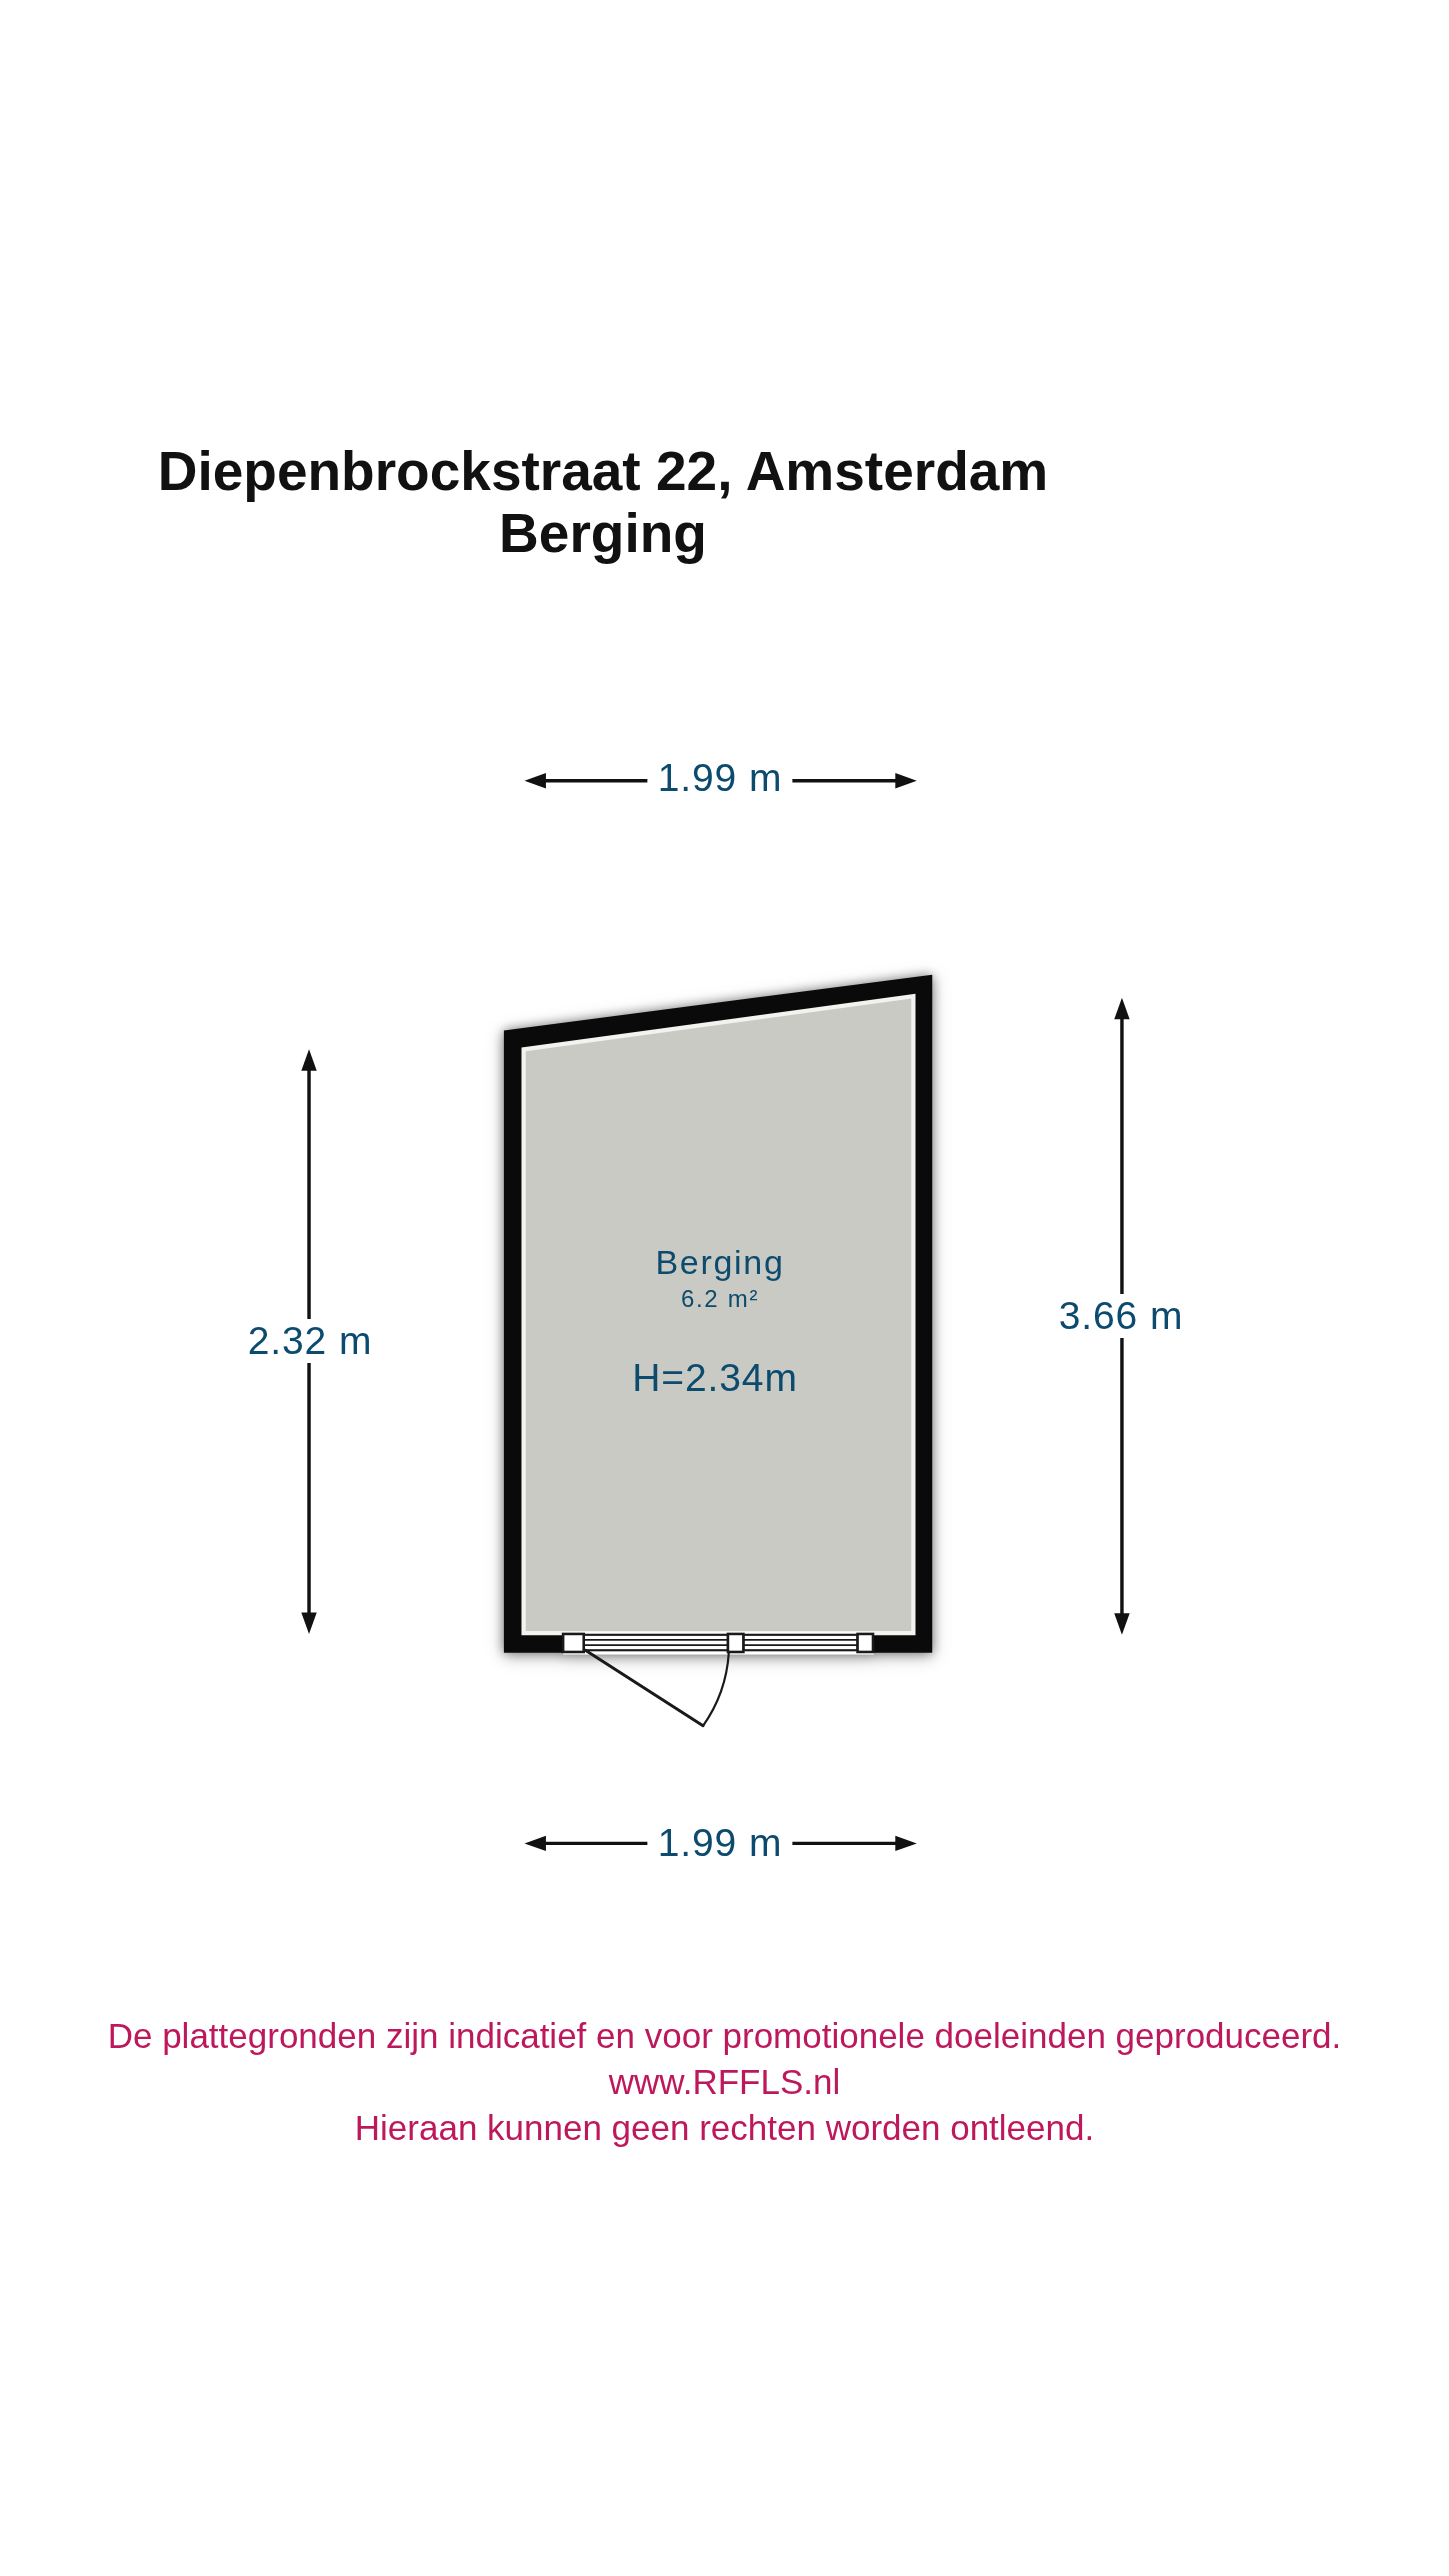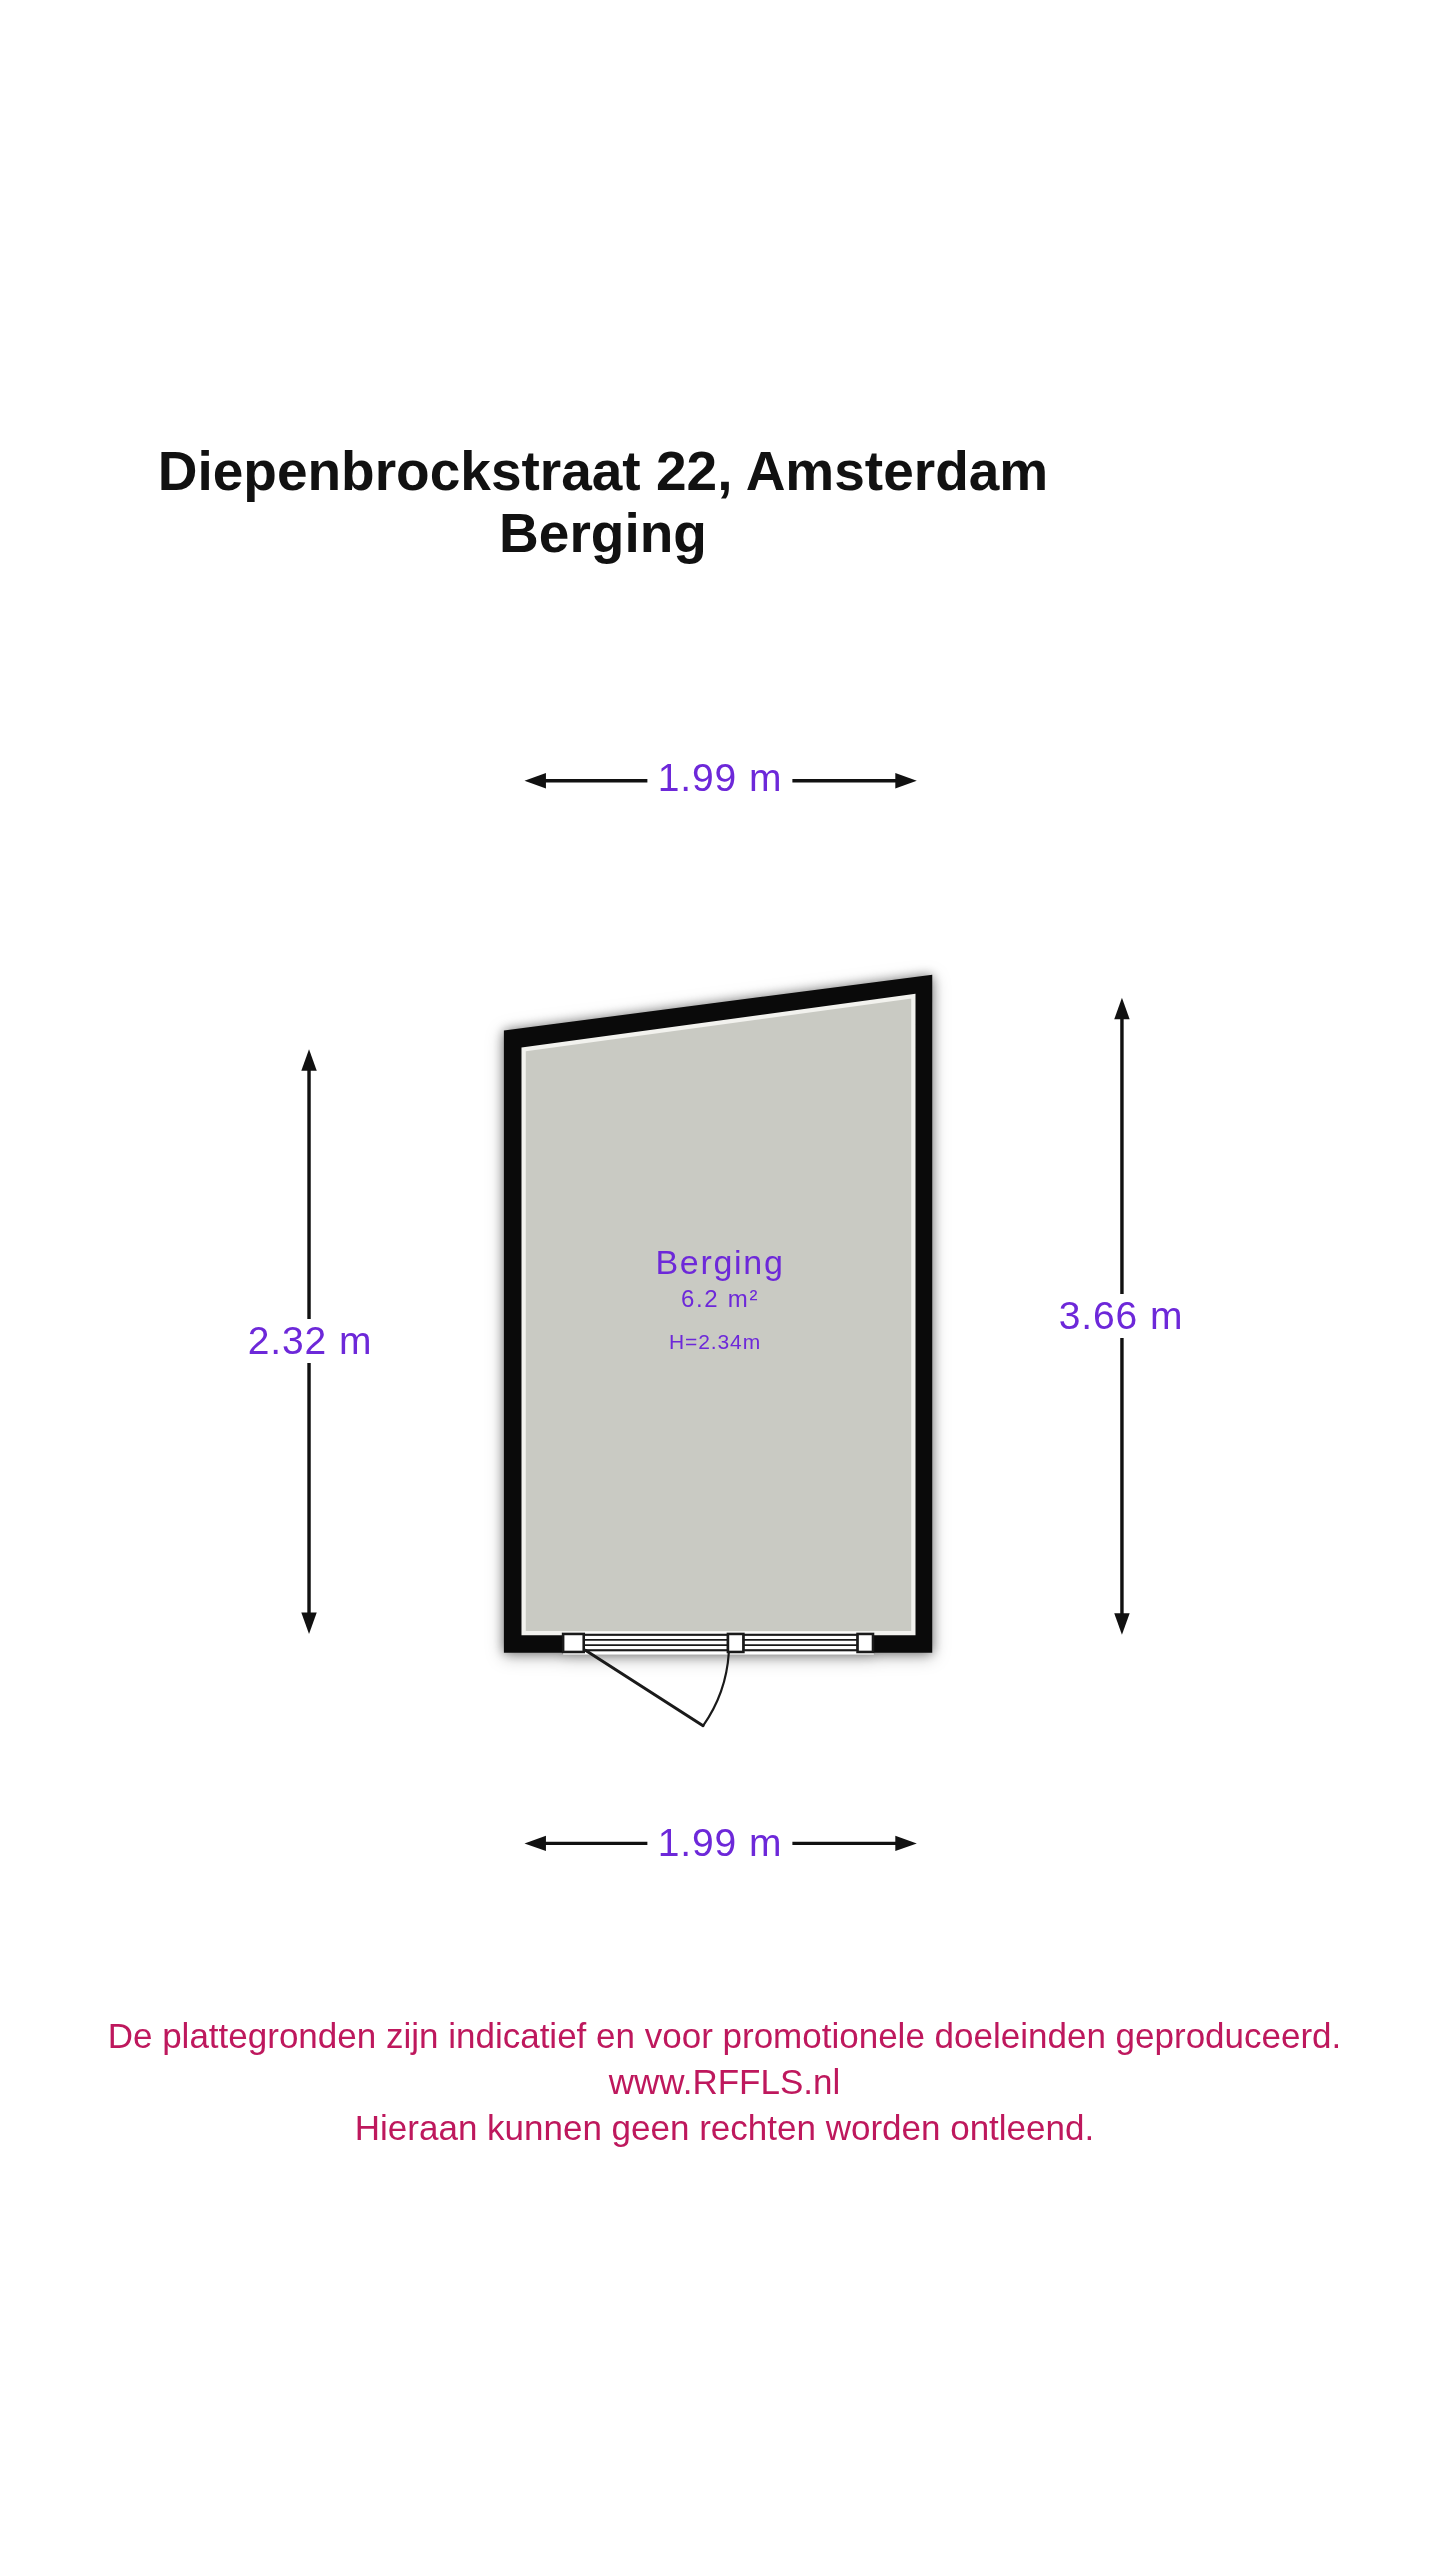--- a/index.html
+++ b/index.html
@@ -22,31 +22,31 @@
     line-height: 62px;
     color: #111111;
     letter-spacing: 0px;
   }
   #plan-svg { position: absolute; left: 0; top: 0; }
   .walls-group { filter: drop-shadow(0 0 6px rgba(0,0,0,0.40)) drop-shadow(0 4px 9px rgba(0,0,0,0.28)); }
   .abs-label {
     position: absolute;
     transform: translate(-50%, -50%);
     white-space: nowrap;
-    color: #6d28d9;
+    color: #0c4a6e;
   }
   .dim-label {
     font-size: 39px;
     background: #ffffff;
     padding: 0 10.3px;
     letter-spacing: 0.9px;
   }
   .room-name  { font-size: 34px; letter-spacing: 1.7px; }
   .room-area  { font-size: 24px; letter-spacing: 1.7px; }
-  .room-height{ font-size: 21px; letter-spacing: 0.9px; }
+  .room-height{ font-size: 39px; letter-spacing: 0.9px; margin-top: 36px; }
   .footer-block {
     position: absolute;
     left: 0; top: 2013px;
     width: 1449px;
     text-align: center;
     font-size: 35px;
     line-height: 46px;
     color: #be185d;
   }
 </style>

